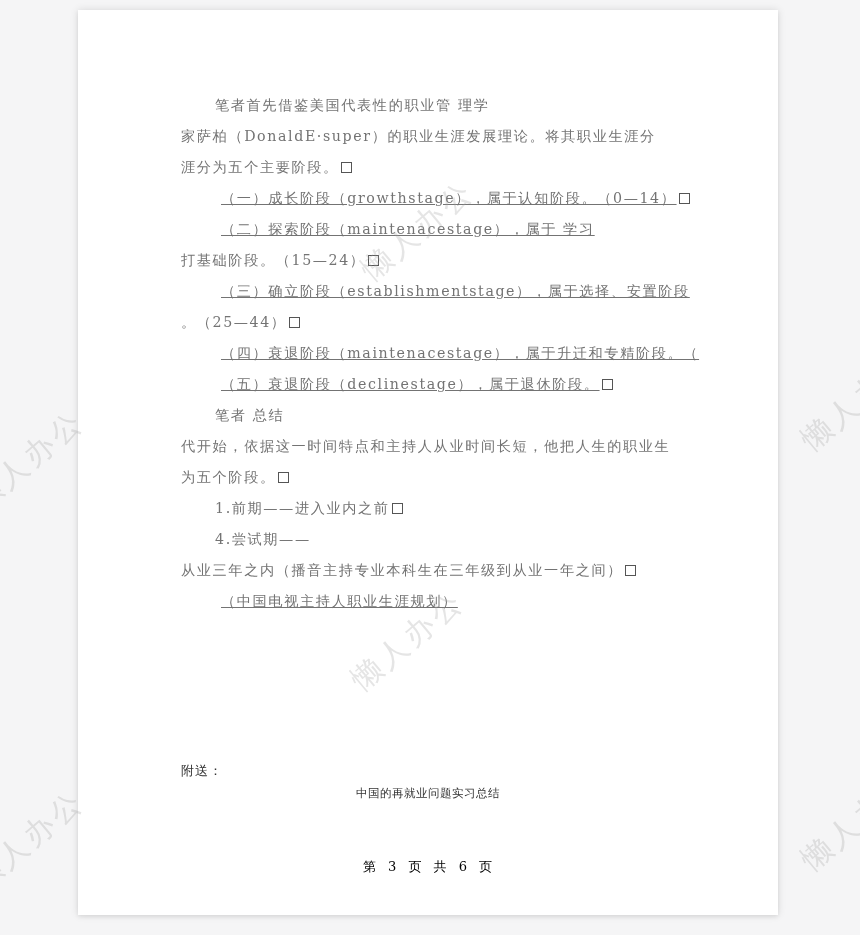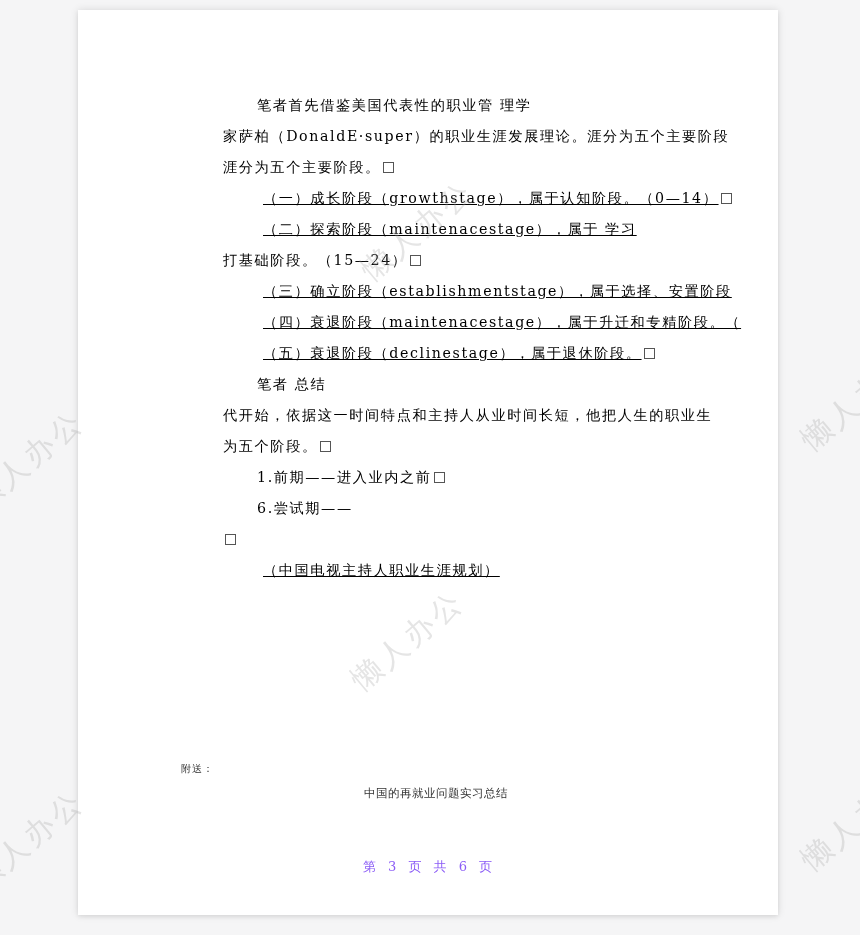--- a/index.html
+++ b/index.html
@@ -33,23 +33,22 @@
       height: 905px;
       background: #ffffff;
       box-shadow: 0 0 8px rgba(0,0,0,0.12), 0 2px 4px rgba(0,0,0,0.06);
       z-index: 1;
     }
     .content {
       position: absolute;
       left: 103px;
       top: 80px;
       width: 485px;
-      color: #000000;
+      color: #737373;
       font-size: 14.2px;
-      margin-left: 42px;
     }
     .line {
       height: 31px;
       line-height: 31px;
       white-space: nowrap;
       letter-spacing: 1.6px;
     }
     .indent { padding-left: 34px; }
     .indent2 { padding-left: 40px; text-decoration: underline; }
     .mark {
@@ -58,67 +57,67 @@
       height: 11px;
       border: 1px solid #555;
       vertical-align: -1px;
       margin-left: 2px;
       box-sizing: border-box;
     }
     .attach-label {
       position: absolute;
       left: 103px;
       top: 752px;
-      font-size: 10px;
+      font-size: 13px;
       color: #333;
       letter-spacing: 1px;
     }
     .attach-title {
       position: absolute;
       left: 0;
       width: 700px;
       top: 776px;
       text-align: center;
       font-size: 11.5px;
       color: #333;
       letter-spacing: 0.5px;
-      padding-left: 8px;
     }
     .footer {
       position: absolute;
       left: 0;
       width: 700px;
       top: 848px;
       text-align: center;
       font-size: 13px;
-      color: #8b5cf6;
+      color: #000000;
       word-spacing: 6px;
       letter-spacing: 1px;
     }
   </style>
 </head>
 <body>
 
 <div class="page">
   <div class="content" id="content">
     <div class="line indent"><span>笔者首先借鉴美国代表性的职业管 理学</span></div>
-    <div class="line"><span>家萨柏（DonaldE·super）的职业生涯发展理论。涯分为五个主要阶段</span></div>
+    <div class="line"><span>家萨柏（DonaldE·super）的职业生涯发展理论。将其职业生涯分</span></div>
     <div class="line"><span>涯分为五个主要阶段。</span><span class="mark"></span></div>
     <div class="line indent2"><span>（一）成长阶段（growthstage），属于认知阶段。（0—14）</span><span class="mark"></span></div>
     <div class="line indent2"><span>（二）探索阶段（maintenacestage），属于 学习</span></div>
     <div class="line"><span>打基础阶段。（15—24）</span><span class="mark"></span></div>
     <div class="line indent2"><span>（三）确立阶段（establishmentstage），属于选择、安置阶段</span></div>
+    <div class="line"><span>。（25—44）</span><span class="mark"></span></div>
     <div class="line indent2"><span>（四）衰退阶段（maintenacestage），属于升迁和专精阶段。（</span></div>
     <div class="line indent2"><span>（五）衰退阶段（declinestage），属于退休阶段。</span><span class="mark"></span></div>
     <div class="line indent"><span>笔者 总结</span></div>
     <div class="line"><span>代开始，依据这一时间特点和主持人从业时间长短，他把人生的职业生</span></div>
     <div class="line"><span>为五个阶段。</span><span class="mark"></span></div>
     <div class="line indent"><span>1.前期——进入业内之前</span><span class="mark"></span></div>
-    <div class="line indent"><span>6.尝试期——</span></div>
-    <div class="line"><span class="mark"></span></div>
+    <div class="line indent"><span>4.尝试期——</span></div>
+    <div class="line"><span>从业三年之内（播音主持专业本科生在三年级到从业一年之间）</span><span class="mark"></span></div>
     <div class="line indent2"><span>（中国电视主持人职业生涯规划）</span></div>
   </div>
 
   <div class="attach-label">附送：</div>
   <div class="attach-title">中国的再就业问题实习总结</div>
   <div class="footer">第 3 页 共 6 页</div>
 </div>
 
 <div class="watermark" style="left:350px;top:210px;">懒人办公</div>
 <div class="watermark" style="left:340px;top:620px;">懒人办公</div>

